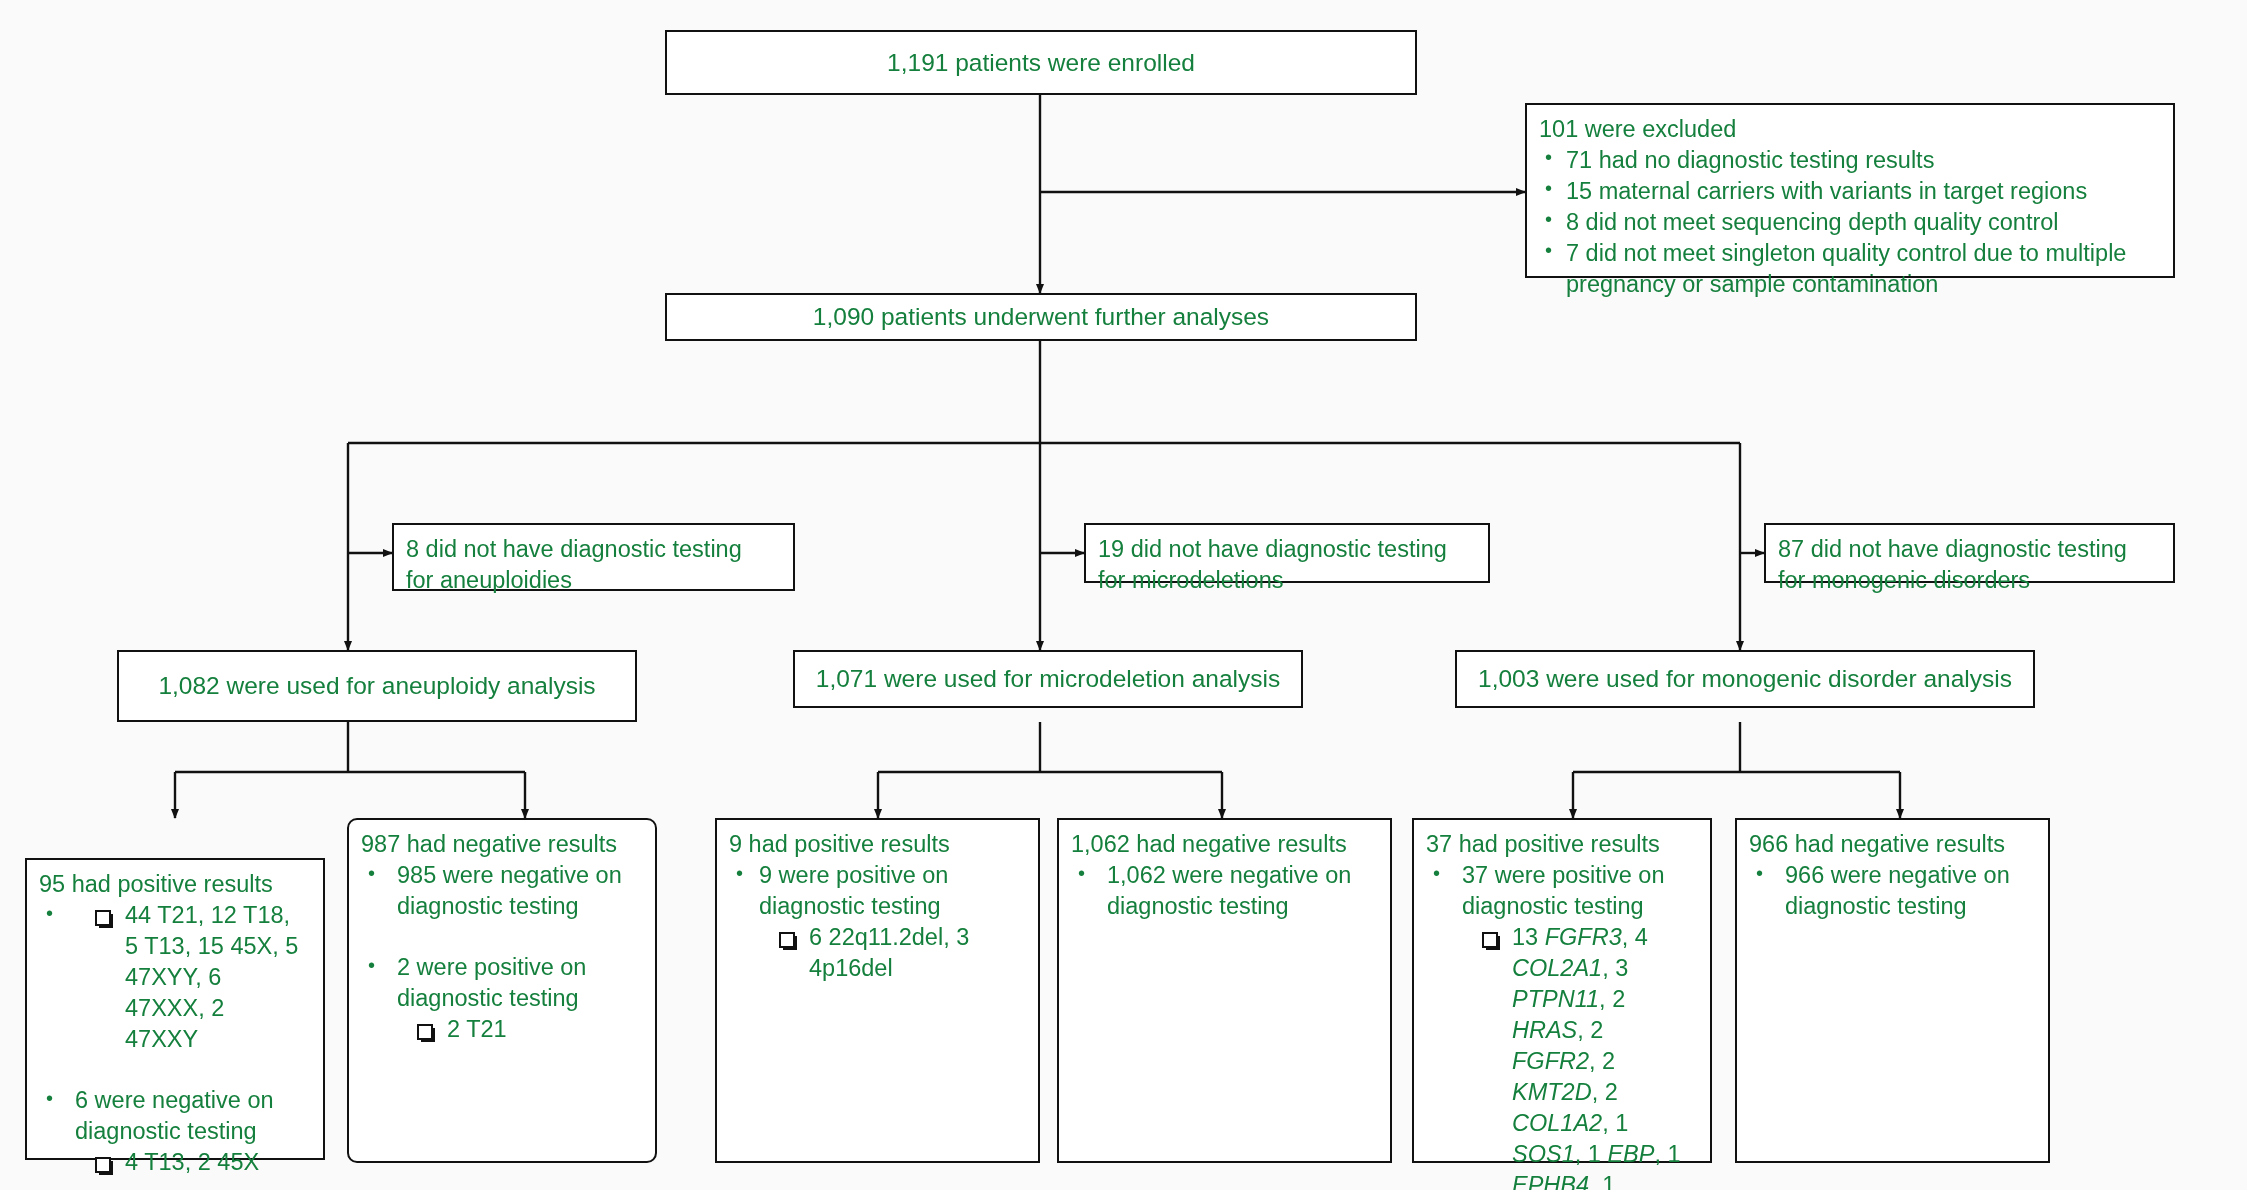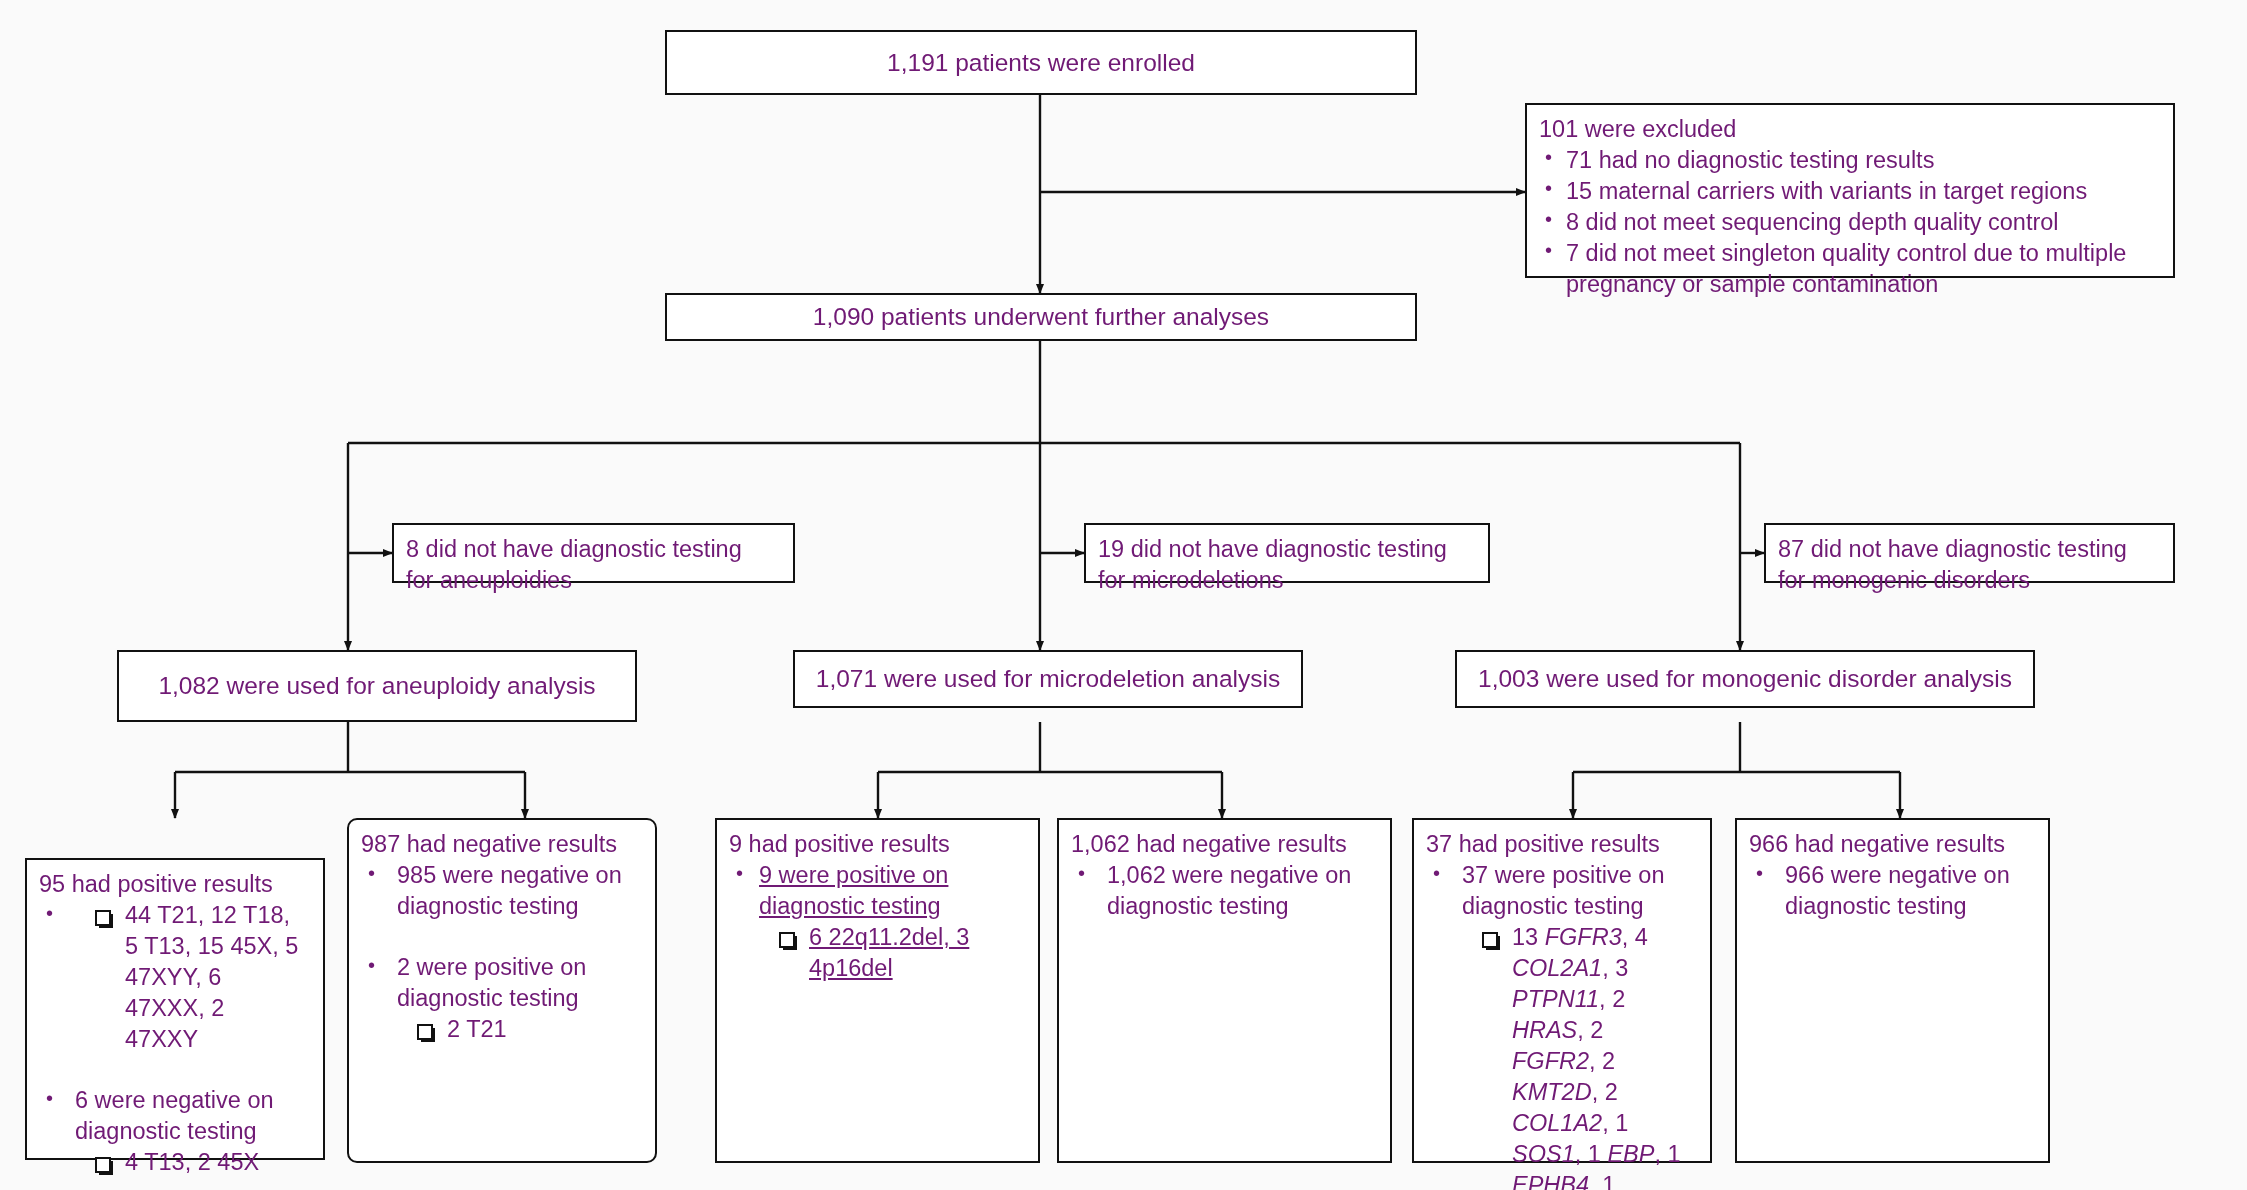--- a/index.html
+++ b/index.html
@@ -6,21 +6,21 @@
     margin: 0;
     padding: 0;
     background: #fafafa;
   }
   #canvas {
     position: relative;
     width: 2247px;
     height: 1190px;
     background: #fafafa;
     font-family: "Liberation Sans", sans-serif;
-    color: #701a75;
+    color: #15803d;
     overflow: hidden;
   }
   svg.connectors {
     position: absolute;
     left: 0;
     top: 0;
     width: 2247px;
     height: 1190px;
     pointer-events: none;
   }
@@ -167,21 +167,21 @@
         <span>7 did not meet singleton quality control due to multiple</span>
         <span class="cont">pregnancy or sample contamination</span>
       </li>
     </ul>
   </div>
 
   <div class="box box-center t24" style="left:665px; top:293px; width:752px; height:48px;">
     <span>1,090 patients underwent further analyses</span>
   </div>
 
-  <div class="box box-left t23" style="left:392px; top:523px; width:403px; height:60px;">
+  <div class="box box-left t23" style="left:392px; top:523px; width:403px; height:68px;">
     <span>8 did not have diagnostic testing for aneuploidies</span>
   </div>
 
   <div class="box box-left t23" style="left:1084px; top:523px; width:406px; height:60px;">
     <span>19 did not have diagnostic testing for microdeletions</span>
   </div>
 
   <div class="box box-left t23" style="left:1764px; top:523px; width:411px; height:60px;">
     <span>87 did not have diagnostic testing for monogenic disorders</span>
   </div>
@@ -232,21 +232,21 @@
             <span>2 T21</span>
           </li>
         </ul>
       </li>
     </ul>
   </div>
 
   <div class="box box-left t23" style="left:715px; top:818px; width:325px; height:345px;">
     <span class="hdr">9 had positive results</span>
     <ul class="lvl1">
-      <li style="padding-left:30px;text-decoration:underline;">
+      <li style="padding-left:30px;">
         <span>9 were positive on diagnostic testing</span>
         <ul class="lvl2">
           <li>
             <span>6 22q11.2del, 3 4p16del</span>
           </li>
         </ul>
       </li>
     </ul>
   </div>
 

